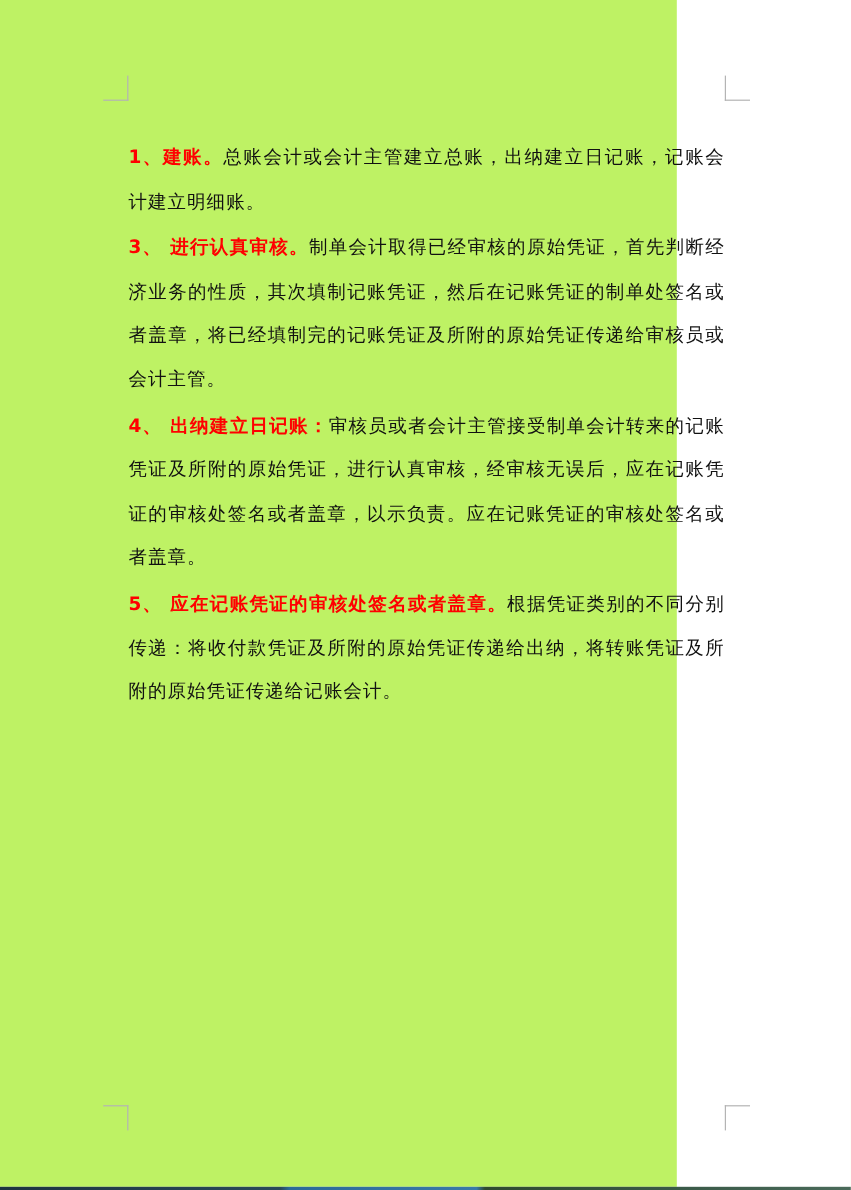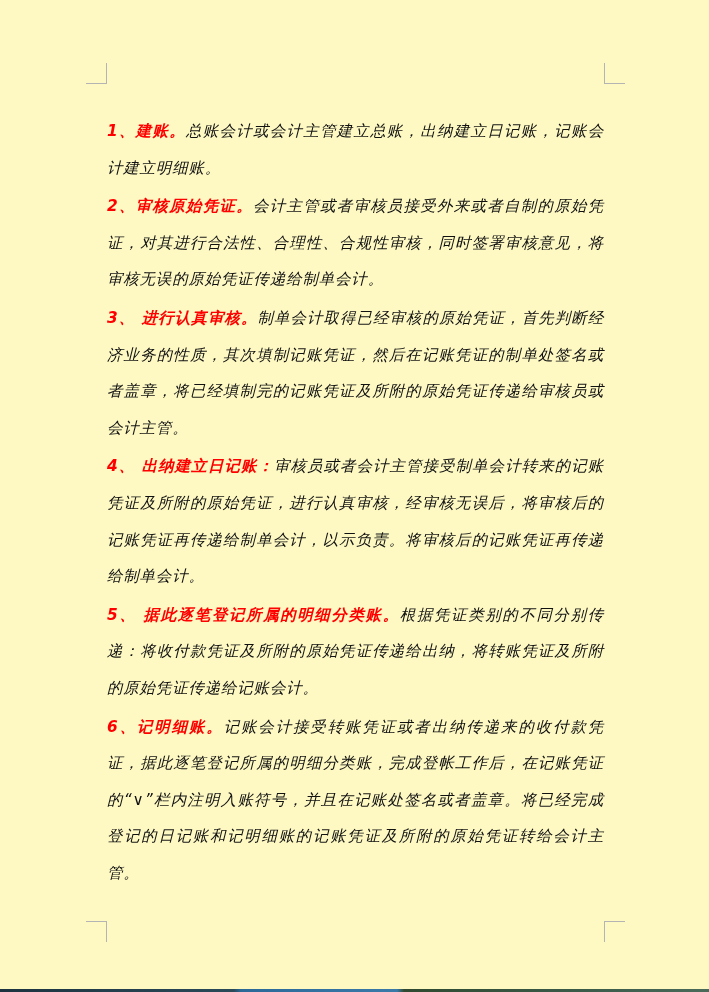--- a/index.html
+++ b/index.html
@@ -10,24 +10,23 @@
     body {
       width: 709px;
       height: 992px;
       position: relative;
       overflow: hidden;
       font-family: "DejaVu Sans", "Liberation Sans", sans-serif;
     }
     .page {
       position: absolute;
       left: 0; top: 0;
-      width: 709px;
+      width: 564px;
       height: 989px;
-      background: #fef9c3;
-      font-style: italic;
+      background: #bef264;
     }
     .corner {
       position: absolute;
       width: 20px;
       height: 20px;
       border-color: #b4b4b4;
       border-style: solid;
       border-width: 0;
     }
     .corner.tl { left: 86px;  top: 63px;  border-right-width: 1px; border-bottom-width: 1px; }
@@ -70,30 +69,24 @@
   <div class="corner tl"></div>
   <div class="corner tr"></div>
   <div class="corner bl"></div>
   <div class="corner br"></div>
 
   <div class="content">
     <p class="para">
       <span class="heading"><span>1、</span><span>建账。</span></span><span>总账会计或会计主管建立总账，出纳建立日记账，记账会计建立明细账。</span>
     </p>
     <p class="para">
-      <span class="heading"><span>2、</span><span>审核原始凭证。</span></span><span>会计主管或者审核员接受外来或者自制的原始凭证，对其进行合法性、合理性、合规性审核，同时签署审核意见，将审核无误的原始凭证传递给制单会计。</span>
-    </p>
-    <p class="para">
       <span class="heading"><span style="white-space:pre">3、 </span><span>进行认真审核。</span></span><span>制单会计取得已经审核的原始凭证，首先判断经济业务的性质，其次填制记账凭证，然后在记账凭证的制单处签名或者盖章，将已经填制完的记账凭证及所附的原始凭证传递给审核员或会计主管。</span>
     </p>
     <p class="para">
-      <span class="heading"><span style="white-space:pre">4、 </span><span>出纳建立日记账：</span></span><span>审核员或者会计主管接受制单会计转来的记账凭证及所附的原始凭证，进行认真审核，经审核无误后，将审核后的记账凭证再传递给制单会计，以示负责。将审核后的记账凭证再传递给制单会计。</span>
+      <span class="heading"><span style="white-space:pre">4、 </span><span>出纳建立日记账：</span></span><span>审核员或者会计主管接受制单会计转来的记账凭证及所附的原始凭证，进行认真审核，经审核无误后，应在记账凭证的审核处签名或者盖章，以示负责。应在记账凭证的审核处签名或者盖章。</span>
     </p>
     <p class="para">
-      <span class="heading"><span style="white-space:pre">5、 </span><span>据此逐笔登记所属的明细分类账。</span></span><span>根据凭证类别的不同分别传递：将收付款凭证及所附的原始凭证传递给出纳，将转账凭证及所附的原始凭证传递给记账会计。</span>
-    </p>
-    <p class="para">
-      <span class="heading"><span>6、</span><span>记明细账。</span></span><span>记账会计接受转账凭证或者出纳传递来的收付款凭证，据此逐笔登记所属的明细分类账，完成登帐工作后，在记账凭证的“∨”栏内注明入账符号，并且在记账处签名或者盖章。将已经完成登记的日记账和记明细账的记账凭证及所附的原始凭证转给会计主管。</span>
+      <span class="heading"><span style="white-space:pre">5、 </span><span>应在记账凭证的审核处签名或者盖章。</span></span><span>根据凭证类别的不同分别传递：将收付款凭证及所附的原始凭证传递给出纳，将转账凭证及所附的原始凭证传递给记账会计。</span>
     </p>
   </div>
 </div>
 
 <div class="taskbar-strip"></div>
 
 </body></html>

